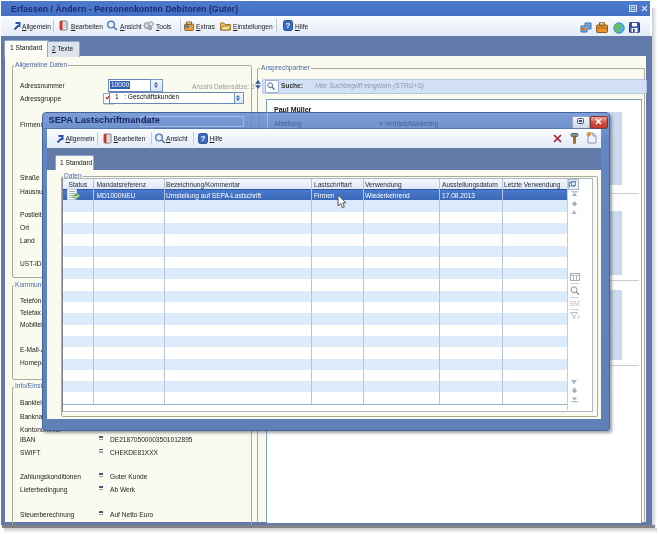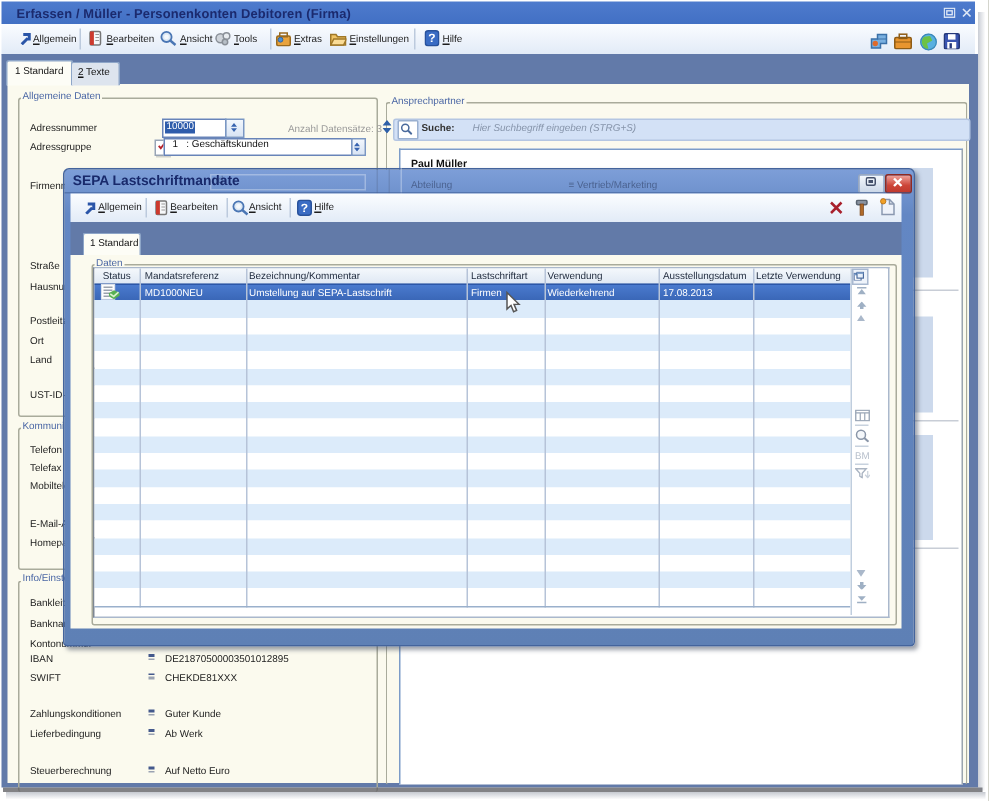--- a/index.html
+++ b/index.html
@@ -14,21 +14,21 @@
   .eq:before{content:"";position:absolute;left:0;top:0;width:4px;height:1.5px;background:#44598c;}
   .eq:after{content:"";position:absolute;left:0;top:2.5px;width:4px;height:1.5px;background:#9aa2b2;}
   .val{position:absolute;font-size:6.6px;line-height:9px;color:#1c1c1c;white-space:nowrap;left:110px;}
   .sep{position:absolute;width:1px;background:#b6c3d8;}
 </style>
 </head>
 <body>
 <div id="root">
 
   <div class="abs" id="titlebar" style="left:1px;top:1px;width:649px;height:15px;background:linear-gradient(#4e7bcd,#4270c4);"></div>
-  <div class="abs" style="left:11px;top:4px;font-size:8.6px;font-weight:bold;color:#1b2a6e;letter-spacing:0.1px;">Erfassen / Müller - Personenkonten Debitoren (Firma)</div>
+  <div class="abs" style="left:11px;top:4px;font-size:8.6px;font-weight:bold;color:#1b2a6e;letter-spacing:0.1px;">Erfassen / Ändern - Personenkonten Debitoren (Guter)</div>
 
   <svg class="abs" style="left:628.5px;top:5px;" width="8" height="7" viewBox="0 0 8 7">
       <rect x="0.5" y="0.5" width="7" height="6" fill="none" stroke="#dfe8f6" stroke-width="0.9"></rect>
       <rect x="2.2" y="2.2" width="3.6" height="2.6" fill="none" stroke="#dfe8f6" stroke-width="0.9"></rect>
     </svg>
   <svg class="abs" style="left:640.5px;top:5px;" width="7" height="7" viewBox="0 0 7 7">
       <path d="M1 1 L6 6 M6 1 L1 6" stroke="#dfe8f6" stroke-width="1.1"></path>
     </svg>
 
   <div class="abs" id="toolbar" style="left:1px;top:16px;width:649px;height:20px;background:linear-gradient(#fafcff,#e2ebf7);border-bottom:1px solid #c3d0e4;"></div>

